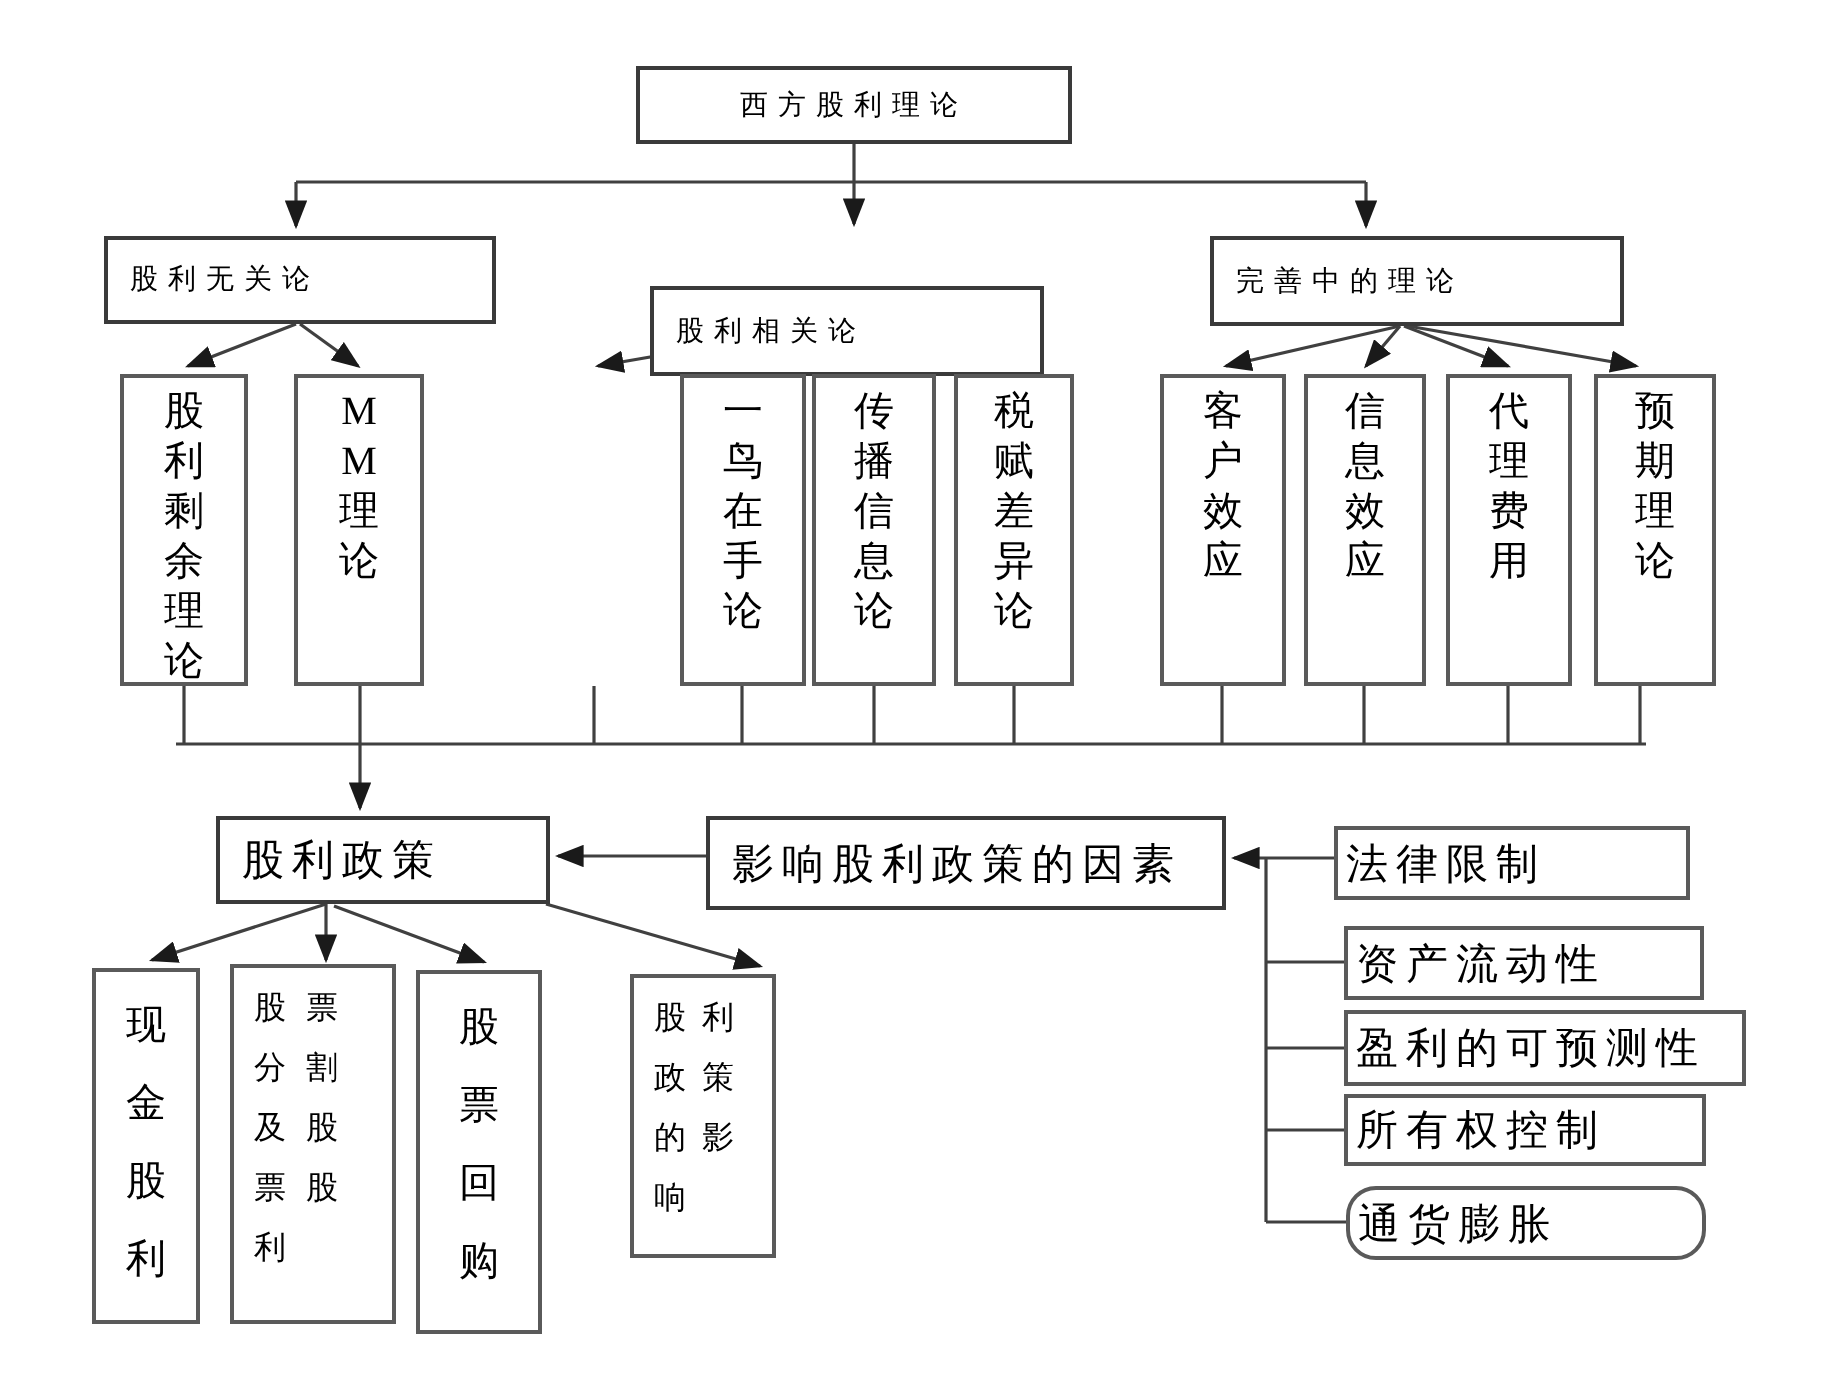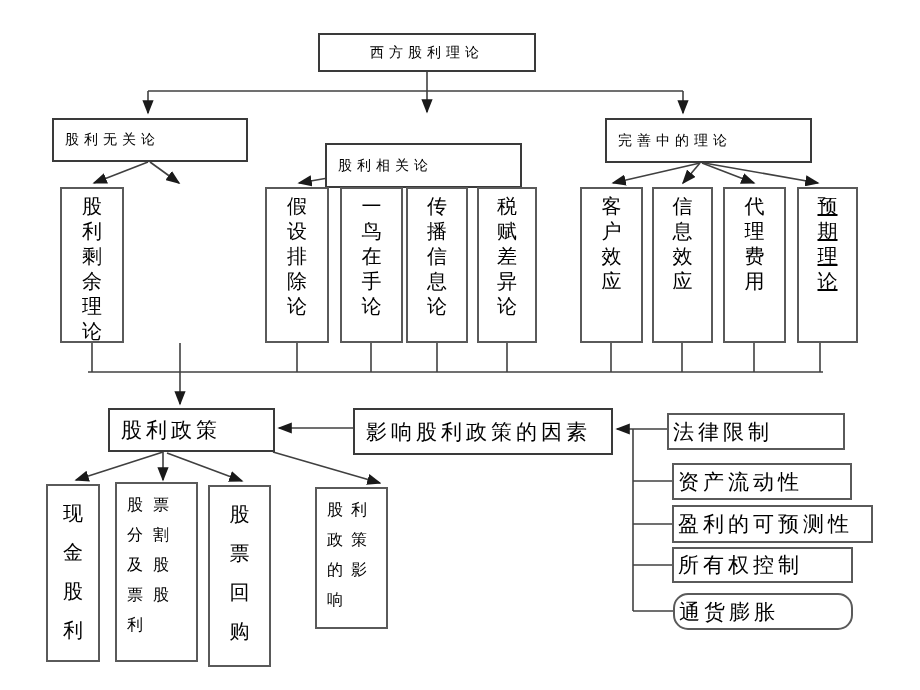--- a/index.html
+++ b/index.html
@@ -99,44 +99,44 @@
   <div class="node hnode" style="left:325px;top:117px;width:197px;height:45px;margin-top:26px;">
     <span>股利相关论</span>
   </div>
   <div class="node hnode" style="left:605px;top:118px;width:207px;height:45px;">
     <span>完善中的理论</span>
   </div>
 
   <div class="node vnode" style="left:60px;top:187px;width:64px;height:156px;">
     <div class="vtext">股利剩余理论</div>
   </div>
+  <div class="node vnode" style="left:147px;top:187px;width:65px;height:156px;">
+    <div class="vtext">MM理论</div>
+  </div>
 
-  <div class="node vnode" style="left:265px;top:187px;width:64px;height:156px;">
-    <div class="vtext">假设排除论</div>
-  </div>
   <div class="node vnode" style="left:340px;top:187px;width:63px;height:156px;">
     <div class="vtext">一鸟在手论</div>
   </div>
   <div class="node vnode" style="left:406px;top:187px;width:62px;height:156px;">
     <div class="vtext">传播信息论</div>
   </div>
   <div class="node vnode" style="left:477px;top:187px;width:60px;height:156px;">
     <div class="vtext">税赋差异论</div>
   </div>
 
   <div class="node vnode" style="left:580px;top:187px;width:63px;height:156px;">
     <div class="vtext">客户效应</div>
   </div>
   <div class="node vnode" style="left:652px;top:187px;width:61px;height:156px;">
     <div class="vtext">信息效应</div>
   </div>
   <div class="node vnode" style="left:723px;top:187px;width:63px;height:156px;">
     <div class="vtext">代理费用</div>
   </div>
-  <div class="node vnode" style="left:797px;top:187px;width:61px;height:156px;text-decoration:underline;">
+  <div class="node vnode" style="left:797px;top:187px;width:61px;height:156px;">
     <div class="vtext">预期理论</div>
   </div>
 
   <div class="node hnode mid" style="left:108px;top:408px;width:167px;height:44px;">
     <span>股利政策</span>
   </div>
   <div class="node hnode mid" style="left:353px;top:408px;width:260px;height:47px;">
     <span>影响股利政策的因素</span>
   </div>
 

